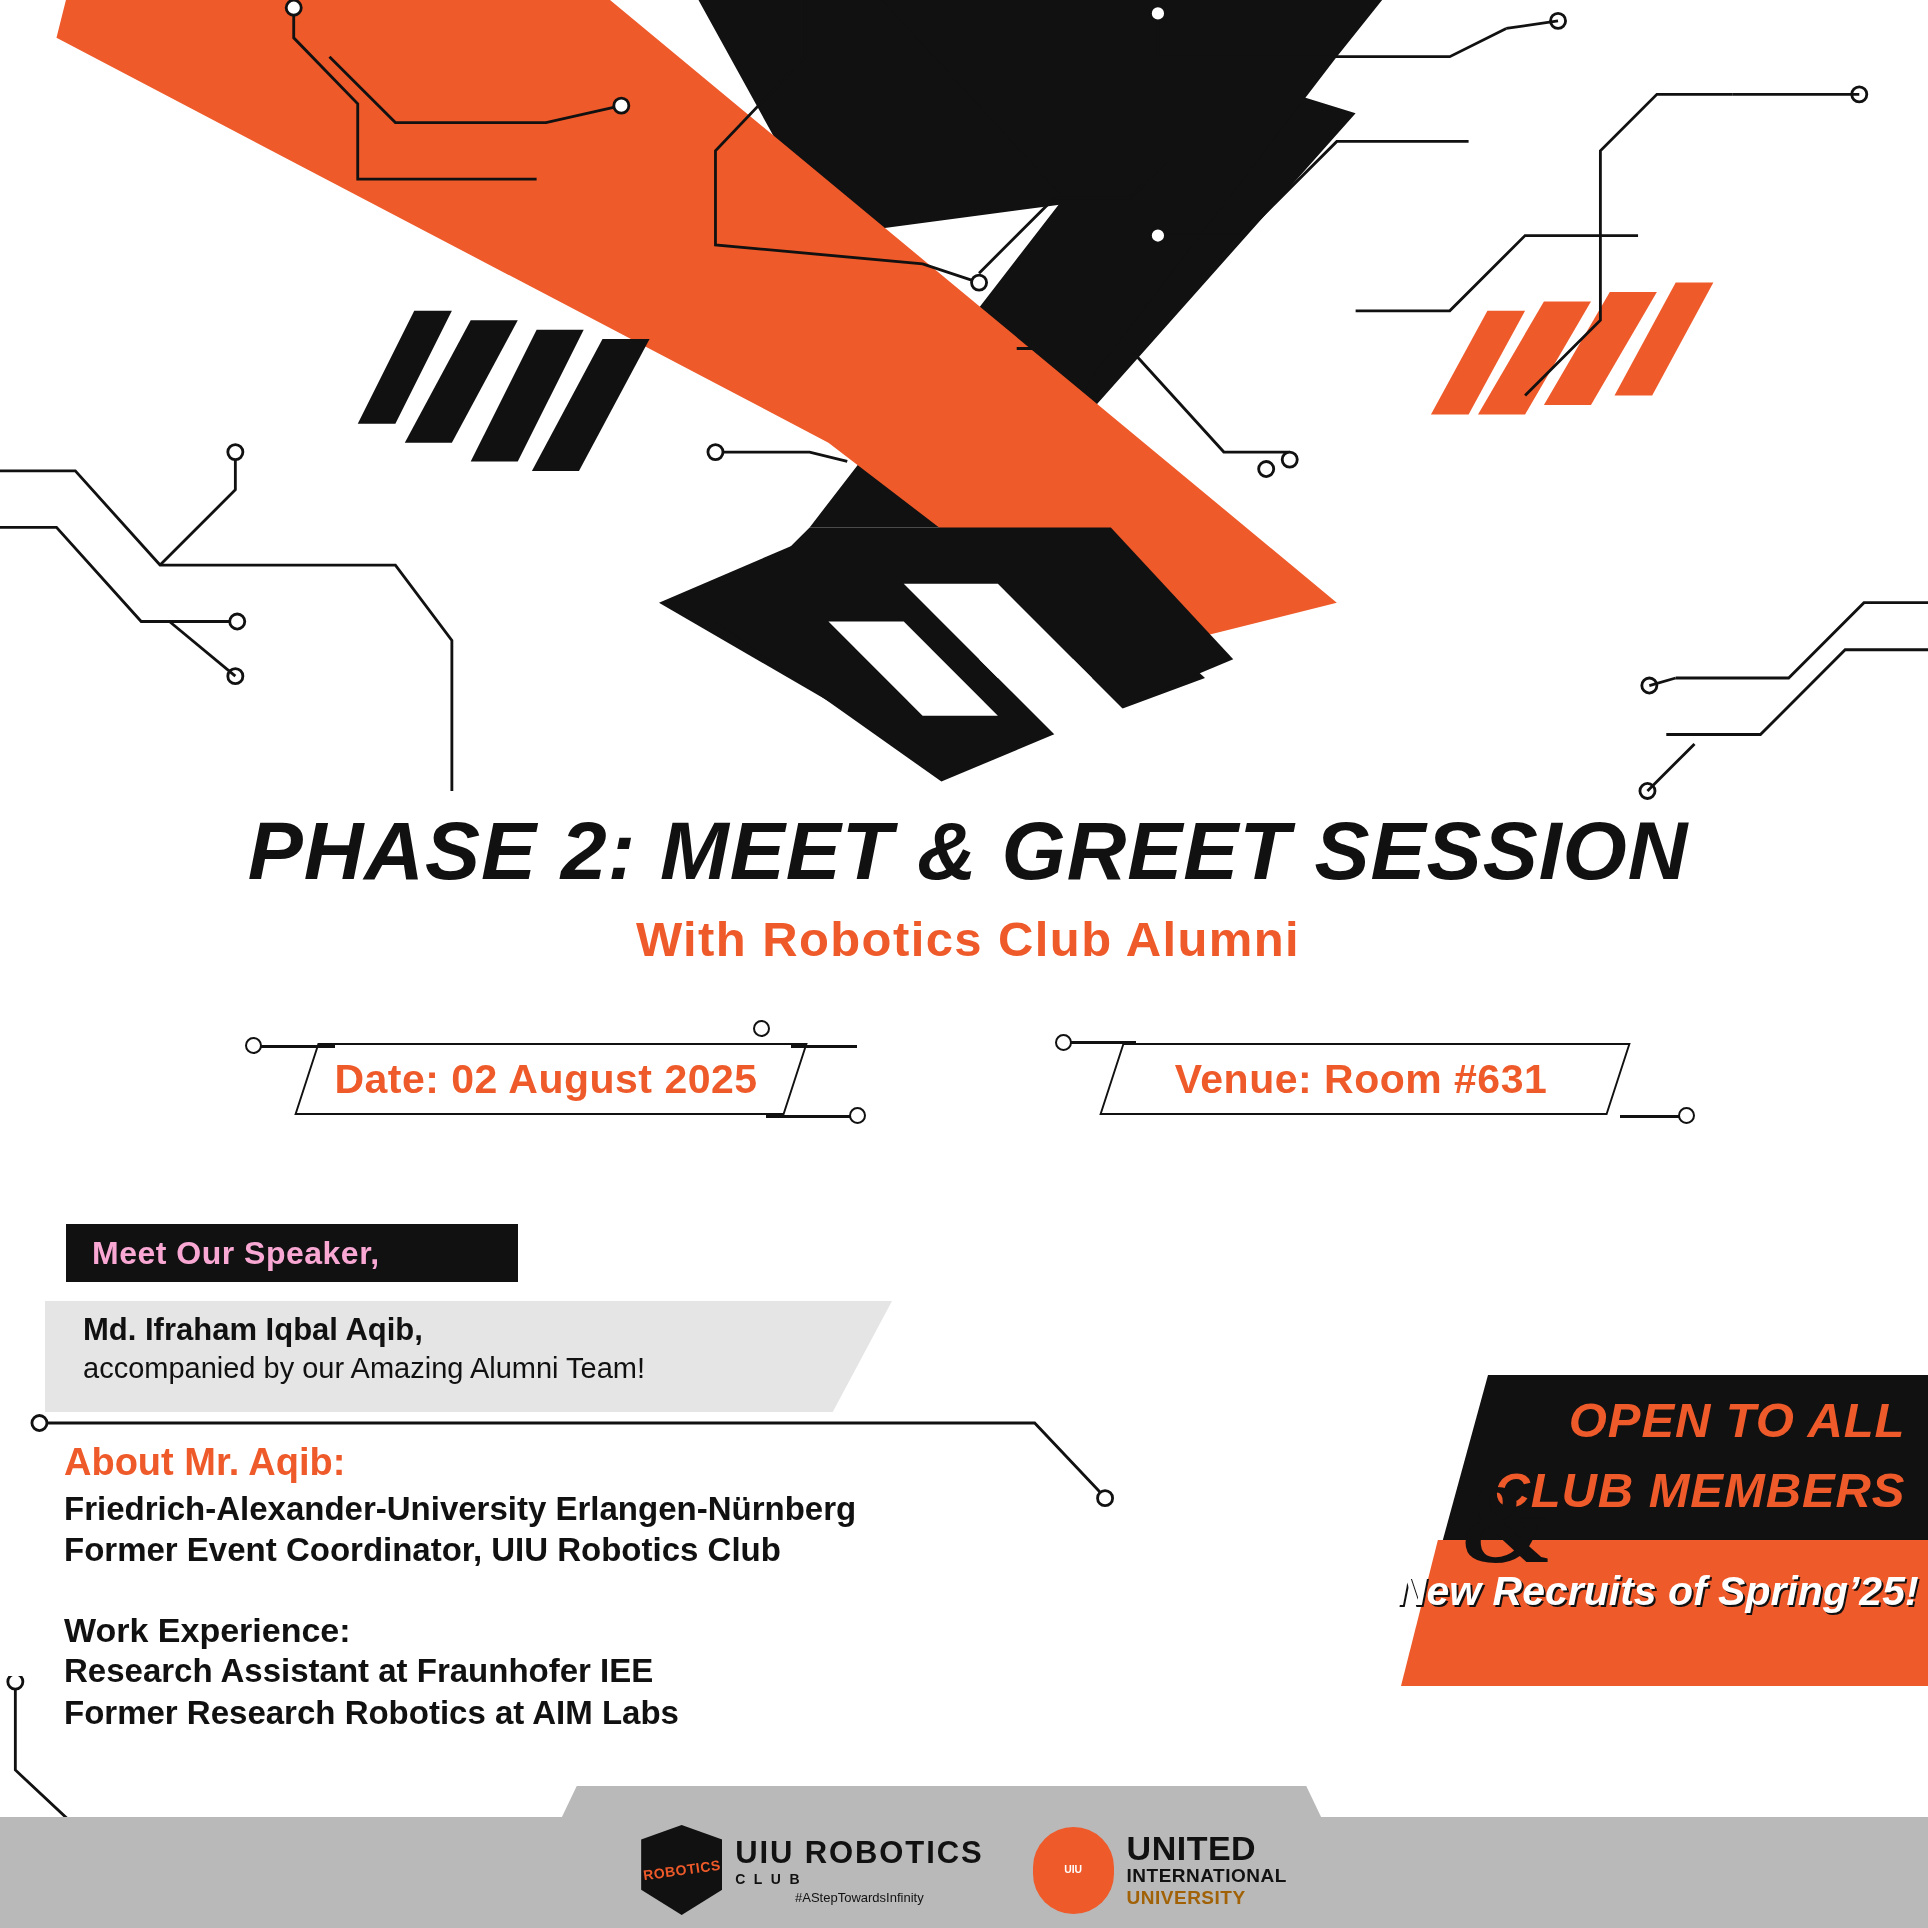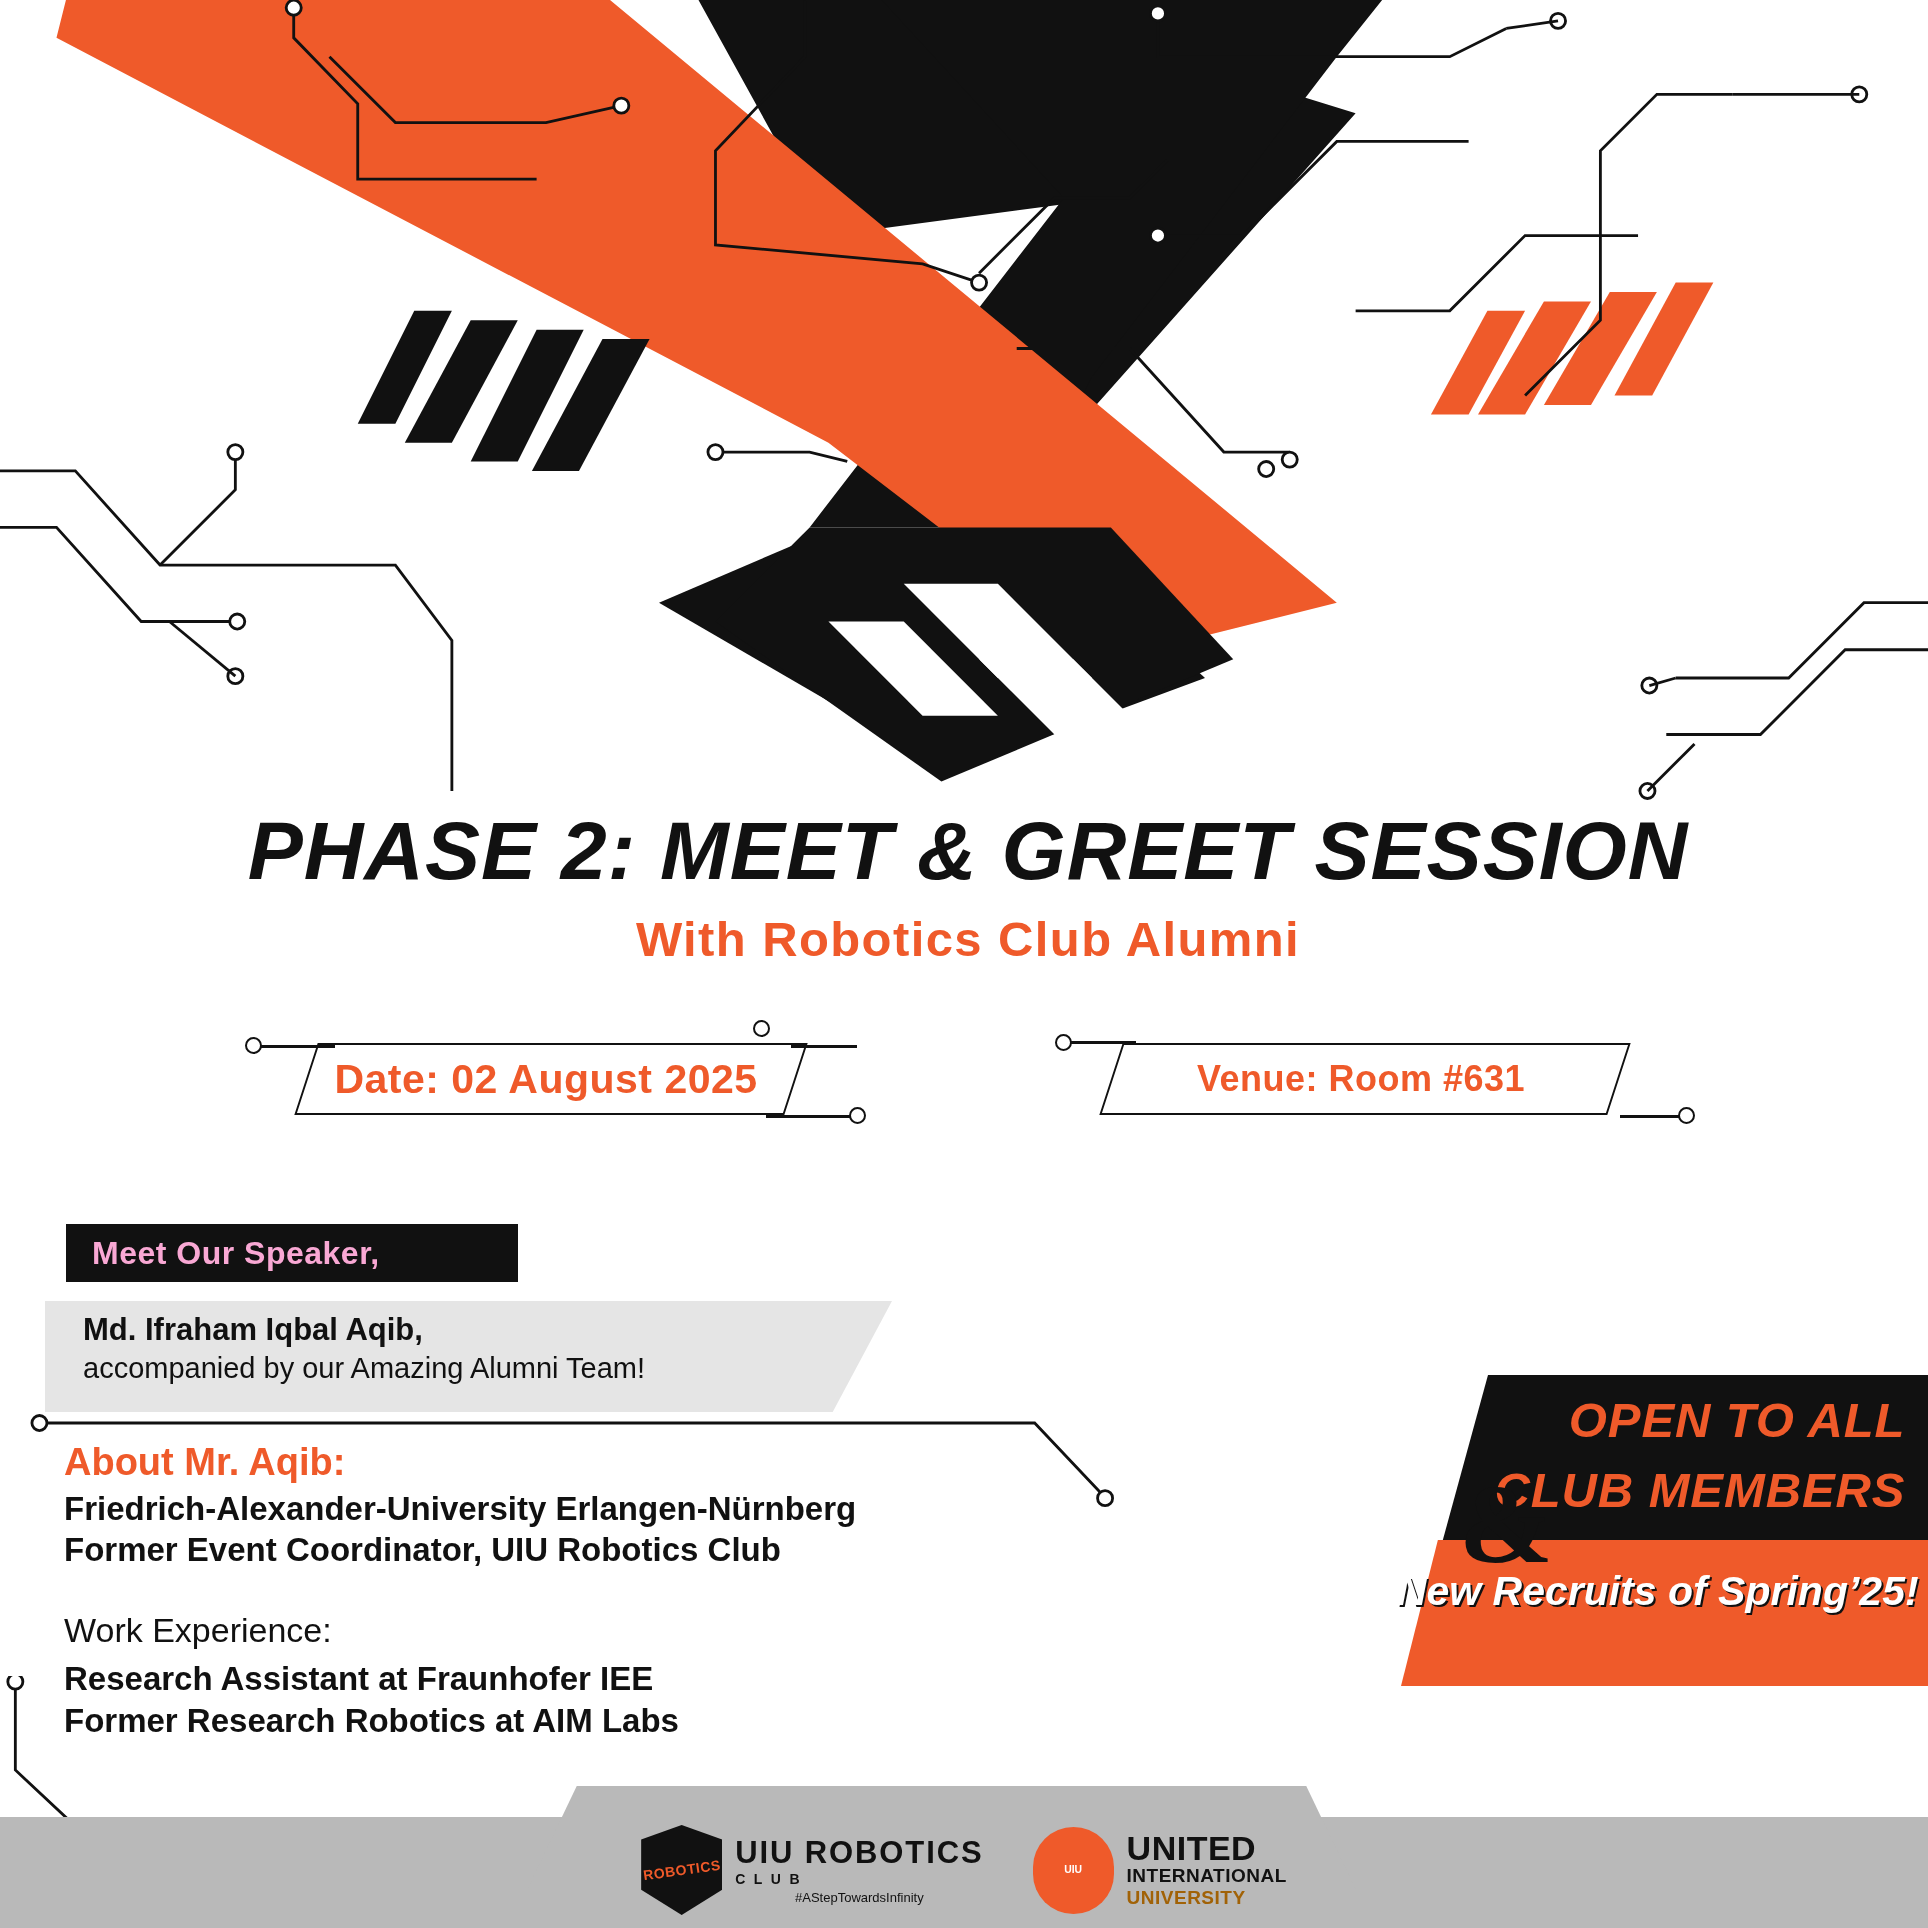--- a/index.html
+++ b/index.html
@@ -62,21 +62,21 @@
     clip-path: polygon(0 0, 100% 0, 93% 100%, 0 100%);
     padding:11.3px 0 0 38px;
   }
   .speaker-orange .nm { color:#111; font-size:31px; font-weight:bold; }
   .speaker-orange .ac { color:#111; font-size:29px; margin-top:3.8px; }
 
   .about { position:absolute; left:64px; top:1441px; width:1055px; }
   .about .h { color:#ef5a2a; font-size:38px; font-weight:bold; margin-bottom:3.8px; }
   .about .l { color:#111; font-size:33px; font-weight:bold; line-height:1.26; }
   .about .gap { height:40px; }
-  .about .h2 { color:#111; font-size:34px; font-weight:normal; margin-bottom:8px; }
+  .about .h2 { color:#111; font-size:34px; font-weight:bold; margin-bottom:0; }
 
   
   .badge { position:absolute; right:0; top:1375px; width:527px; height:311px; }
   .badge .blk {
     position:absolute; left:38px; top:0; width:490px; height:179px;
     background:#111;
     clip-path: polygon(10% 0, 100% 0, 100% 100%, 0 100%);
   }
   .badge .org {
     position:absolute; left:0px; top:165px; width:527px; height:146px;
@@ -225,21 +225,21 @@
     <div class="dot" style="left:0px; top:11.3px;"></div>
     <div class="ln" style="left:15px; top:19px; width:75px; height:2.8px;"></div>
     <div class="dot" style="right:0px; top:81px;"></div>
     <div class="ln" style="right:15px; top:89px; width:85px; height:2.8px;"></div>
     <div class="ln" style="left:546px; top:19px; width:66px; height:2.8px;"></div>
     <div class="dot" style="left:508px; top:-5.6px;"></div>
   </div>
 
   <div class="tag" style="left:1055px; top:1026px; width:640px; height:104px;">
     <div class="para" style="left:56px; top:17px; width:508px; height:72px;"></div>
-    <div class="txt" style="font-size:36px; left:52px; top:17px; width:508px; height:72px;text-align:right;">Venue:  Room #631</div>
+    <div class="txt" style="font-size:41px; left:52px; top:17px; width:508px; height:72px;text-align:right;">Venue:  Room #631</div>
     <div class="dot" style="left:0px; top:7.5px;"></div>
     <div class="ln" style="left:15px; top:15px; width:66px; height:2.8px;"></div>
     <div class="ln" style="left:565px; top:89px; width:66px; height:2.8px;"></div>
     <div class="dot" style="right:0px; top:81px;"></div>
   </div>
 
 
   <div class="speaker-black">
     <span>Meet Our Speaker,</span>
   </div>

